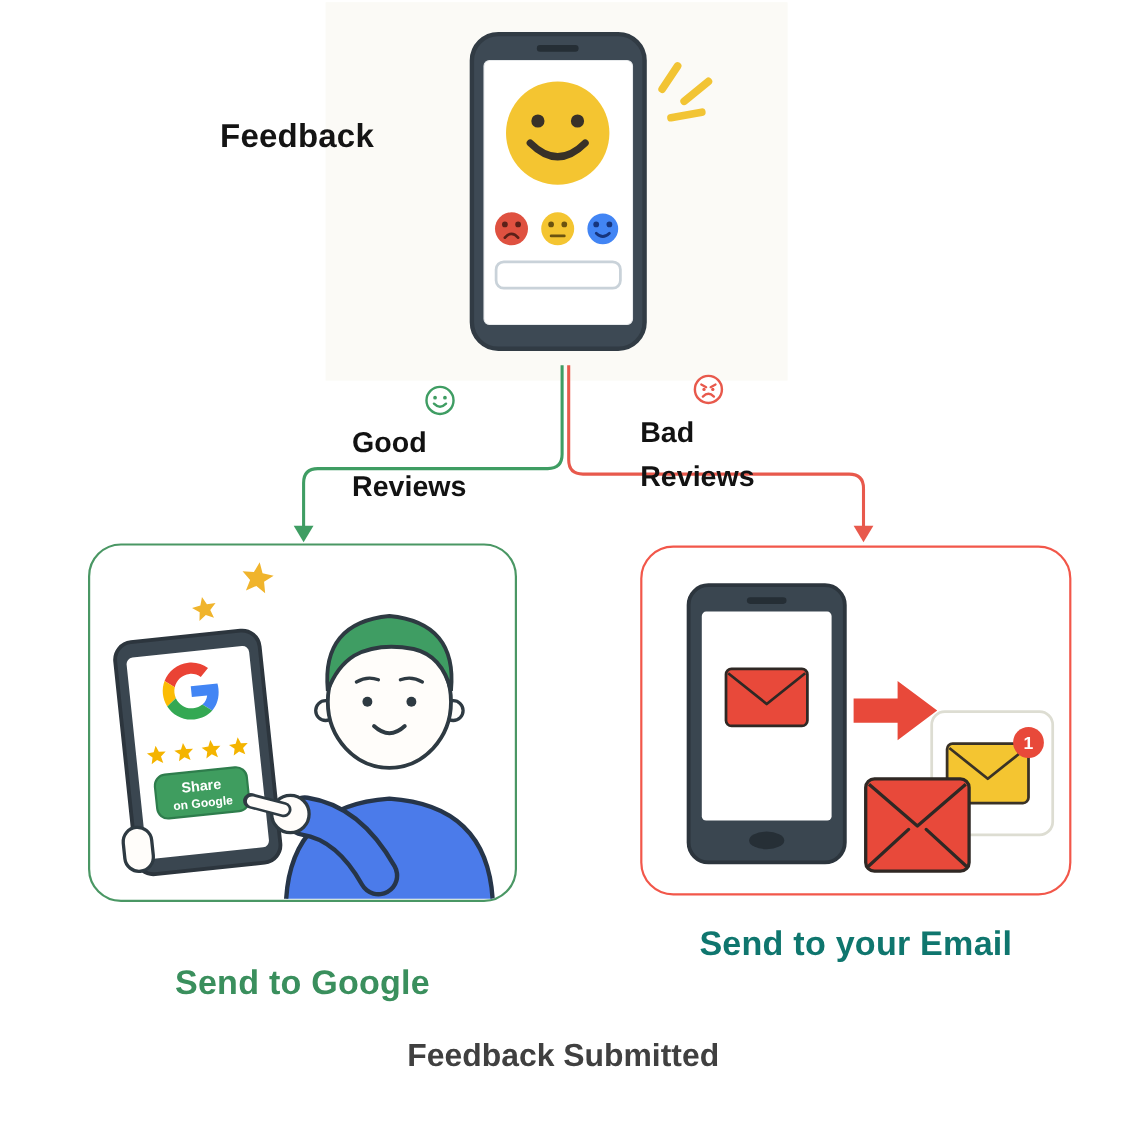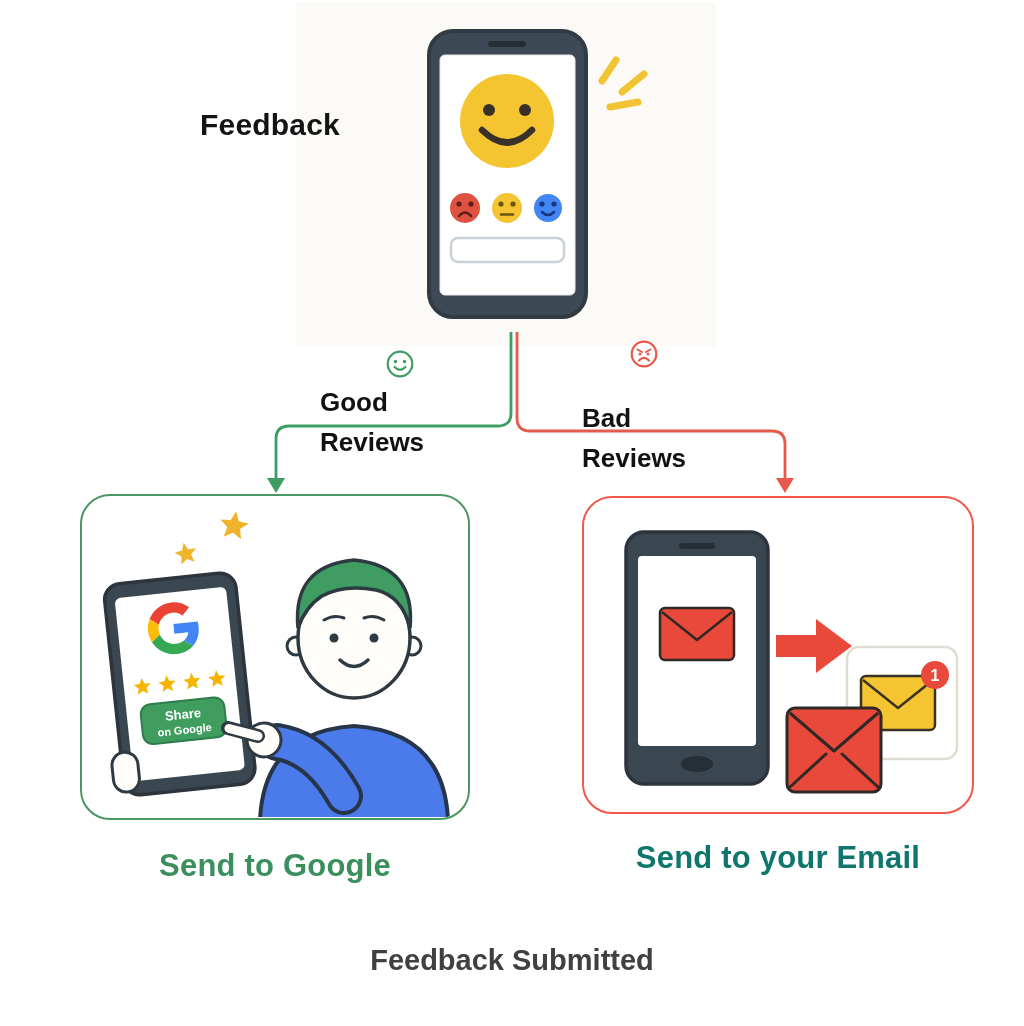--- a/index.html
+++ b/index.html
@@ -7,28 +7,28 @@
   body { font-family:"Liberation Sans","DejaVu Sans",sans-serif; }
   .canvas { position:relative; width:1024px; height:1026px; background:#ffffff; overflow:hidden;padding-left:35px; }
   .abs { position:absolute; }
   .top-panel { left:296px; top:2px; width:420px; height:344px; background:#fbfaf6; }
   .top-label { left:200px; top:100px; width:220px; font-size:30px; font-weight:700; color:#141414; line-height:49px; letter-spacing:.2px; }
   .phone-top { left:426px; top:28px; }
   .sparkle { left:594px; top:45px; }
   .connectors { left:0; top:0; pointer-events:none; }
   .branch-label { font-size:26px; font-weight:700; color:#121212; text-align:left; line-height:40px; }
   .good-label { left:320px; top:382px; width:140px; }
-  .bad-label  { left:582px; top:398px; width:130px; }
+  .bad-label  { left:582px; top:373px; width:130px; }
   .branch-icon-good { left:385px; top:349px; }
   .branch-icon-bad  { left:629px; top:339px; }
   .card { background:#ffffff; border-radius:30px; overflow:hidden; }
   .card-google { left:80px;  top:494px; width:390px; height:326px; border:2.5px solid #4a9764; }
   .card-email  { left:582px; top:496px; width:392px; height:318px; border:2.5px solid #f2574a; }
   .result-label { font-size:31px; font-weight:700; text-align:center; letter-spacing:.2px; }
-  .result-good { left:80px;  top:848px; width:390px; color:#3a8f5d; }
+  .result-good { left:80px;  top:876px; width:390px; color:#3a8f5d; }
   .result-bad  { left:582px; top:840px; width:392px; color:#0f766e; }
   .footer-label { left:0; top:944px; width:1024px; font-size:29px; font-weight:700; color:#404040; text-align:center; }
   svg { display:block; }
 </style>
 </head>
 <body>
 
 <div class="canvas">
 
   <svg width="0" height="0" style="position:absolute" aria-hidden="true">

